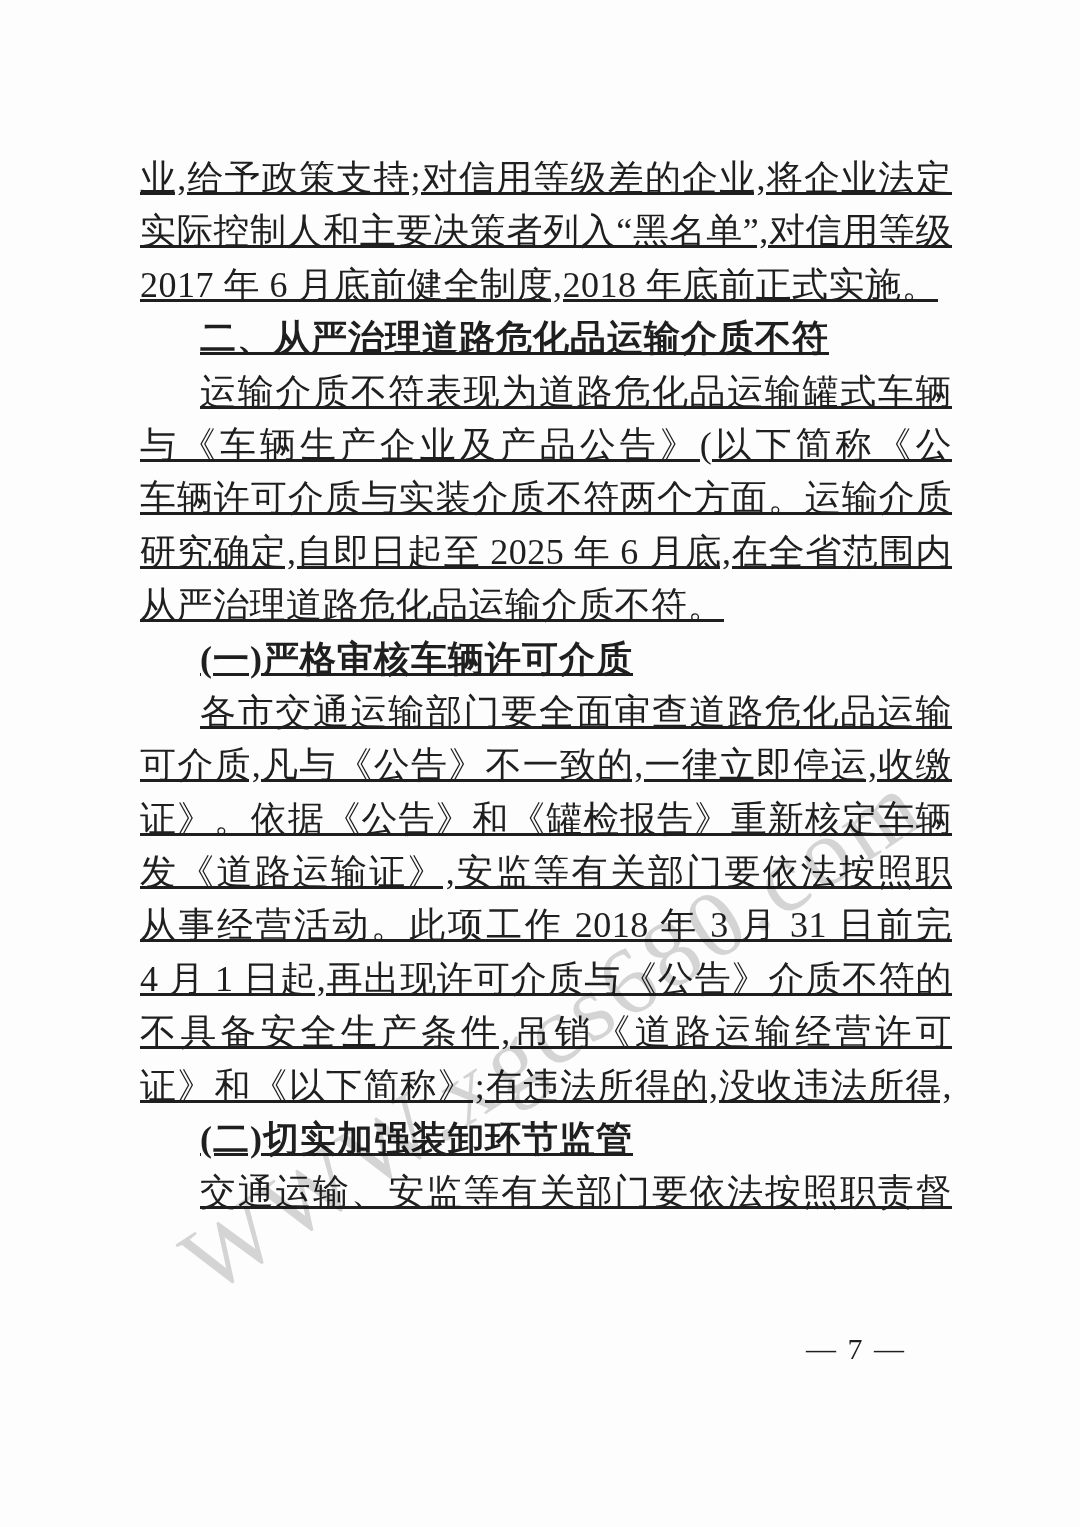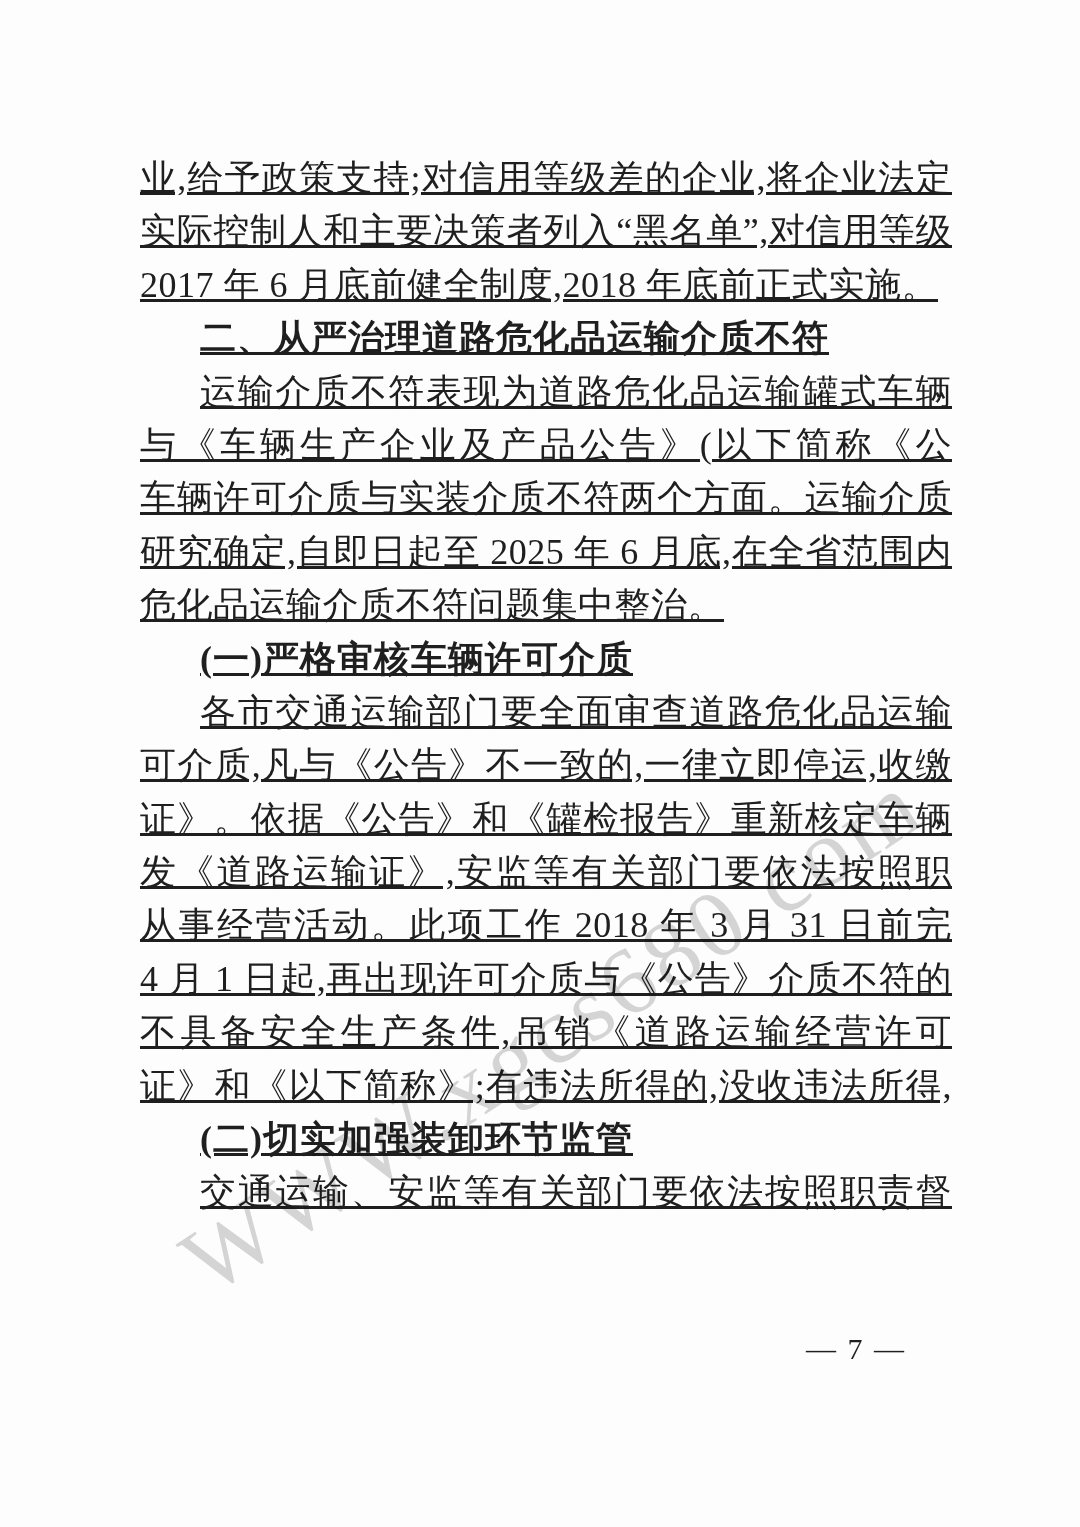--- a/index.html
+++ b/index.html
@@ -73,21 +73,21 @@
 <div class="page">
   <div class="text-col">
       <div class="line jst">业,给予政策支持;对信用等级差的企业,将企业法定代表人、</div>
       <div class="line jst">实际控制人和主要决策者列入“黑名单”,对信用等级差的企业。</div>
       <div class="line">2017 年 6 月底前健全制度,2018 年底前正式实施。</div>
       <div class="line ind bld">二、从严治理道路危化品运输介质不符</div>
       <div class="line ind jst">运输介质不符表现为道路危化品运输罐式车辆许可介质</div>
       <div class="line jst">与《车辆生产企业及产品公告》(以下简称《公告》)介质不符、</div>
       <div class="line jst">车辆许可介质与实装介质不符两个方面。运输介质不符易造</div>
       <div class="line jst">研究确定,自即日起至 2025 年 6 月底,在全省范围内开展道路</div>
-      <div class="line">危化品运输介质不符问题集中整治。</div>
+      <div class="line">从严治理道路危化品运输介质不符。</div>
       <div class="line ind bld">(一)严格审核车辆许可介质</div>
       <div class="line ind jst">各市交通运输部门要全面审查道路危化品运输车辆的许</div>
       <div class="line jst">可介质,凡与《公告》不一致的,一律立即停运,收缴《道路运输</div>
       <div class="line jst">证》。依据《公告》和《罐检报告》重新核定车辆许可介质,换</div>
       <div class="line jst">发《道路运输证》,安监等有关部门要依法按照职责督促承托双</div>
       <div class="line jst">从事经营活动。此项工作 2018 年 3 月 31 日前完成。2018 年</div>
       <div class="line jst">4 月 1 日起,再出现许可介质与《公告》介质不符的企业,视为</div>
       <div class="line jst">不具备安全生产条件,吊销《道路运输经营许可证》《道路运输</div>
       <div class="line jst">证》和《以下简称》;有违法所得的,没收违法所得,并顶格处</div>
       <div class="line ind bld">(二)切实加强装卸环节监管</div>

